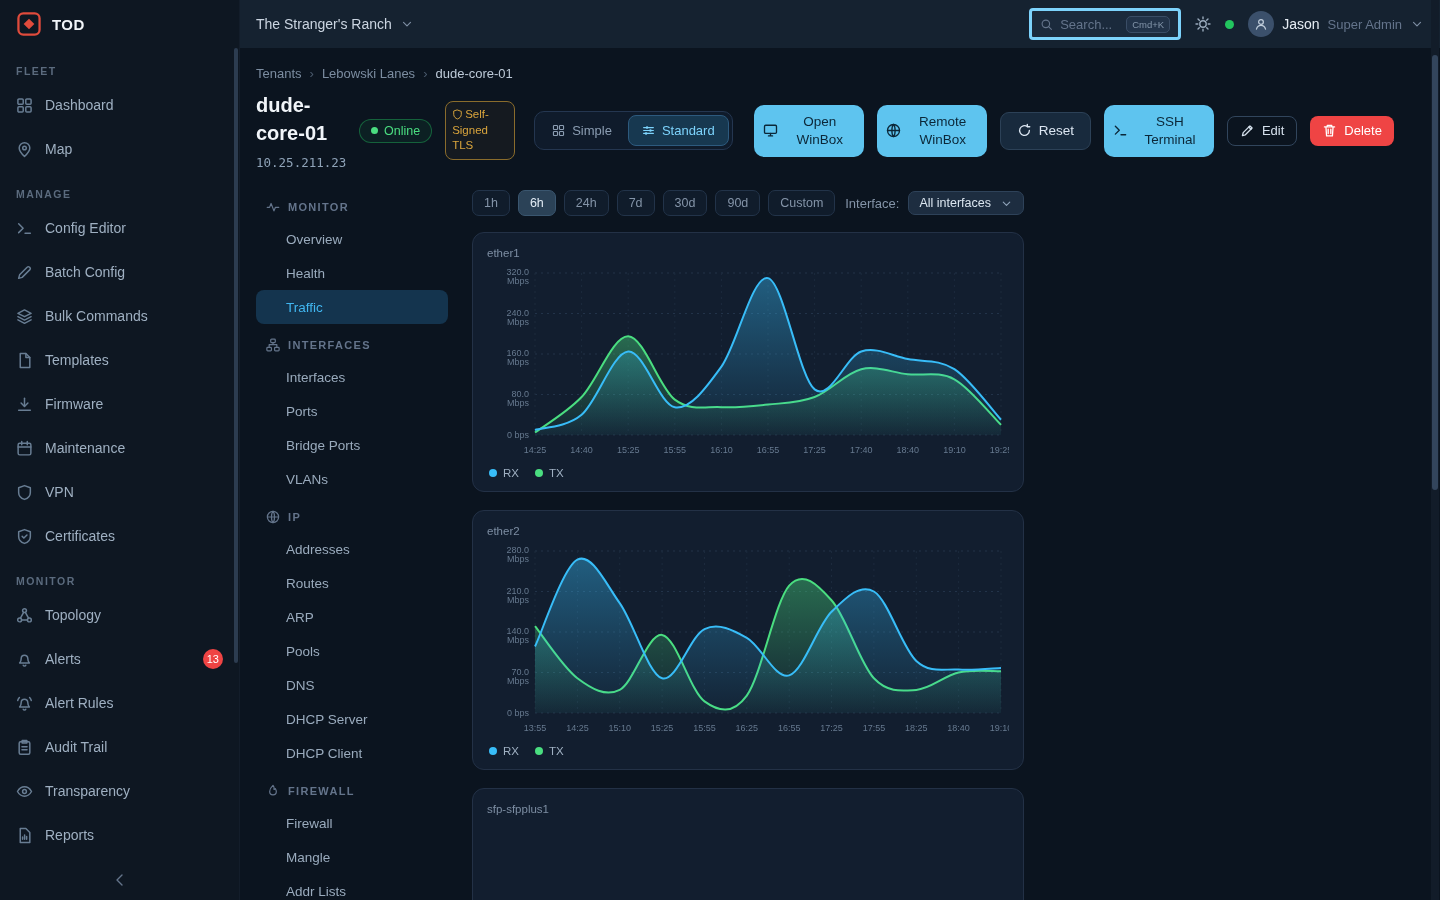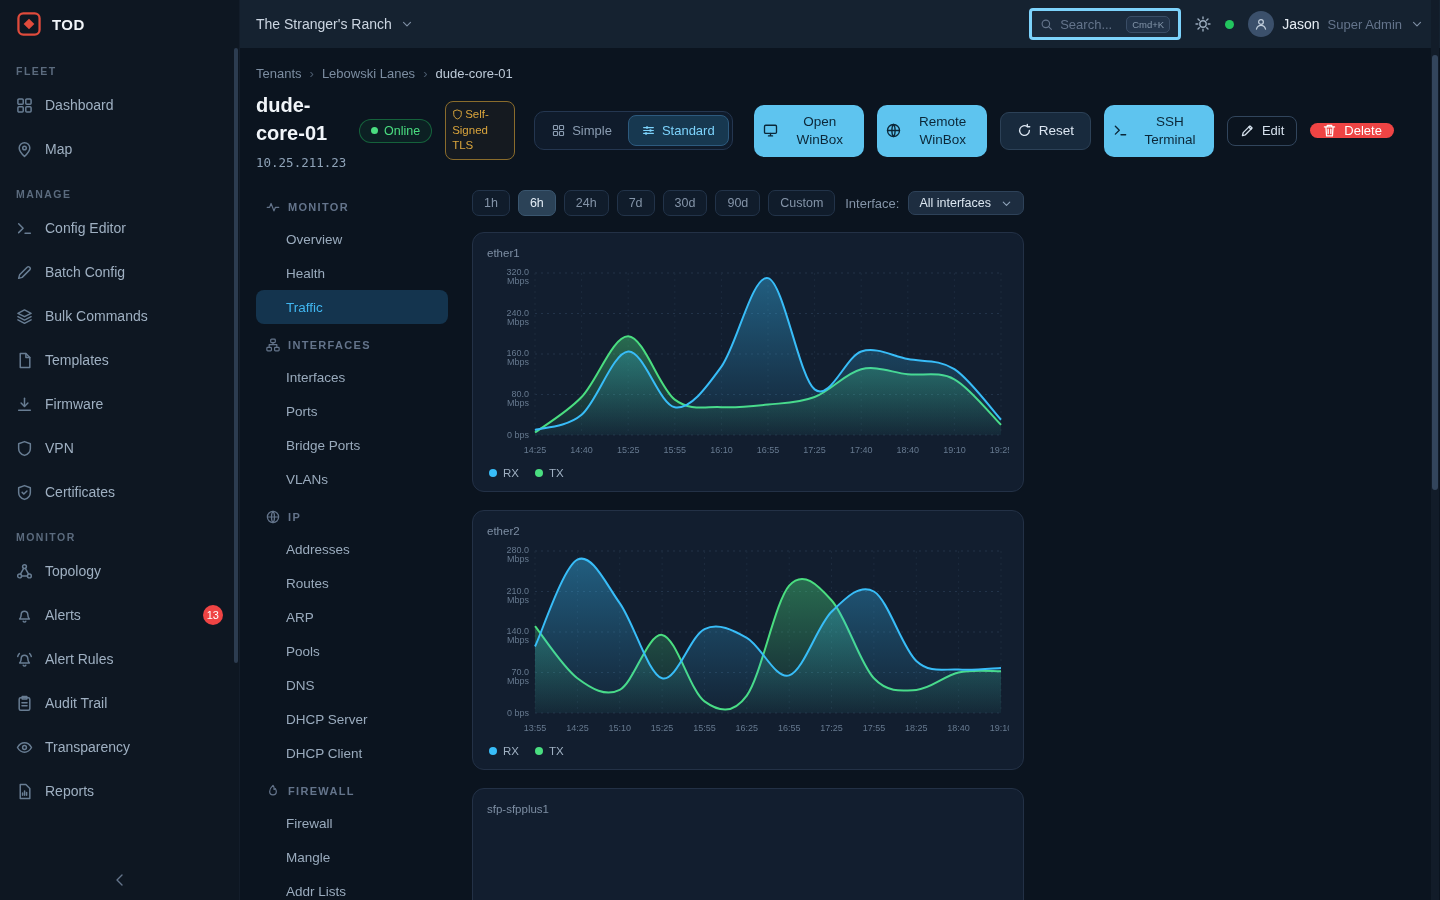--- a/index.html
+++ b/index.html
@@ -55,21 +55,21 @@
   #view-toggle { display:flex; background:#0f1b2b; border:1px solid #243650; border-radius:10px; padding:3px; gap:2px; margin-left:6px; flex-shrink:0; }
   .seg { display:flex; align-items:center; gap:7px; padding:7px 13px; border-radius:8px; background:transparent; border:1px solid transparent; color:#8b9db2; font-size:13px; font-family:inherit; cursor:pointer; }
   .seg.active { background:#173850; border-color:#2d5a7e; color:#7dd3fc;align-items:center; }
 
   #action-buttons { display:flex; align-items:center; gap:13px; margin-left:8px; }
   .btn { display:flex; align-items:center; gap:7px; border:none; border-radius:10px; font-family:inherit; cursor:pointer; flex-shrink:0; }
   .btn-primary { background:#5ec4ef; color:#0b2738; width:110px; height:52px; padding:0 9px; font-size:13.5px; }
   .btn-primary .btn-label { flex:1; text-align:center; line-height:1.3; }
   .btn-dark { background:#182a3d; border:1px solid #2c4157; color:#dce6f2; height:38px; padding:0 16px; font-size:13.5px; border-radius:9px; }
   .btn-outline { background:transparent; border:1px solid #31455c; color:#d5e0ec; height:30px; padding:0 12px; font-size:13px; border-radius:8px; }
-  .btn-danger { background:#ef4444; color:#fff; height:15px; padding:0 12px; font-size:13px; border-radius:8px; }
+  .btn-danger { background:#ef4444; color:#fff; height:30px; padding:0 12px; font-size:13px; border-radius:8px; }
 
   .body-row { display:flex; gap:24px; margin-top:16px; }
   #inner-nav { width:192px; flex-shrink:0; }
   .dn-header { display:flex; align-items:center; gap:8px; height:30px; padding:0 10px; color:#64748b; font-size:11px; font-weight:bold; letter-spacing:.12em; margin-top:6px; }
   .dn-item { height:34px; display:flex; align-items:center; padding:0 10px 0 30px; font-size:13.5px; color:#9aabbd; border-radius:8px; cursor:pointer; }
   .dn-item.active { background:#14344e; color:#41b6f0; }
 
   .charts-col { width:552px; }
   .controls { display:flex; align-items:center; margin:4px 0 16px; }
   .ranges { display:flex; gap:8px; }
@@ -168,20 +168,29 @@
         </div>
         <div class="side-item">
           <span class="icon">
             <svg width="17" height="17" viewBox="0 0 16 16" fill="none" stroke="currentColor" stroke-width="1.4" stroke-linecap="round" stroke-linejoin="round">
               <path d="M8 2v7.3"></path>
               <path d="M4.8 6.6L8 9.8l3.2-3.2"></path>
               <path d="M2.5 13.3h11"></path>
             </svg>
           </span>
           <span>Firmware</span>
+        </div>
+        <div class="side-item">
+          <span class="icon">
+            <svg width="17" height="17" viewBox="0 0 16 16" fill="none" stroke="currentColor" stroke-width="1.4" stroke-linecap="round" stroke-linejoin="round">
+              <rect x="2" y="3" width="12" height="11" rx="1.5"></rect>
+              <path d="M2 6.6h12M5.4 1.4v3M10.6 1.4v3"></path>
+            </svg>
+          </span>
+          <span>Maintenance</span>
         </div>
         <div class="side-item">
           <span class="icon">
             <svg width="17" height="17" viewBox="0 0 16 16" fill="none" stroke="currentColor" stroke-width="1.4" stroke-linecap="round" stroke-linejoin="round">
               <path d="M8 1.5l5.5 2v4.4c0 3.6-2.9 5.7-5.5 6.6-2.6-.9-5.5-3-5.5-6.6V3.5z"></path>
             </svg>
           </span>
           <span>VPN</span>
         </div>
         <div class="side-item">

